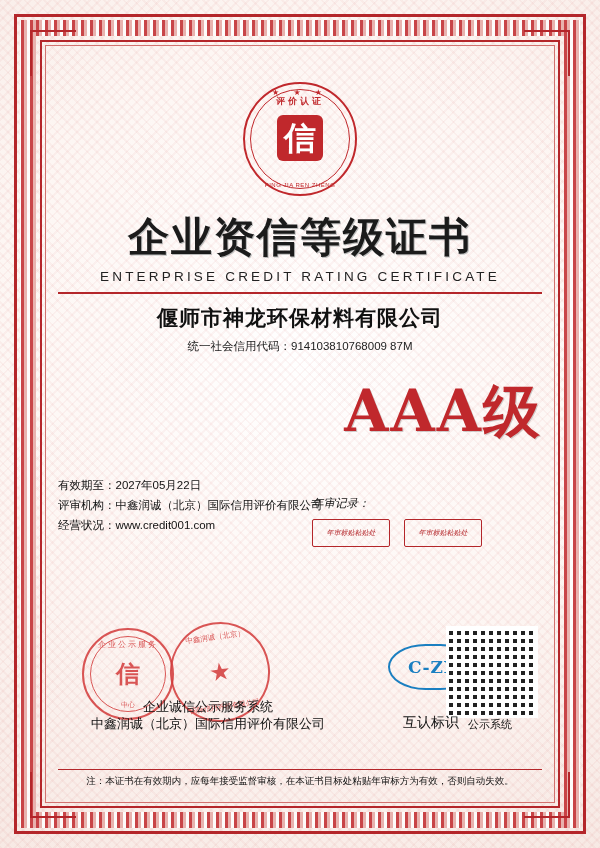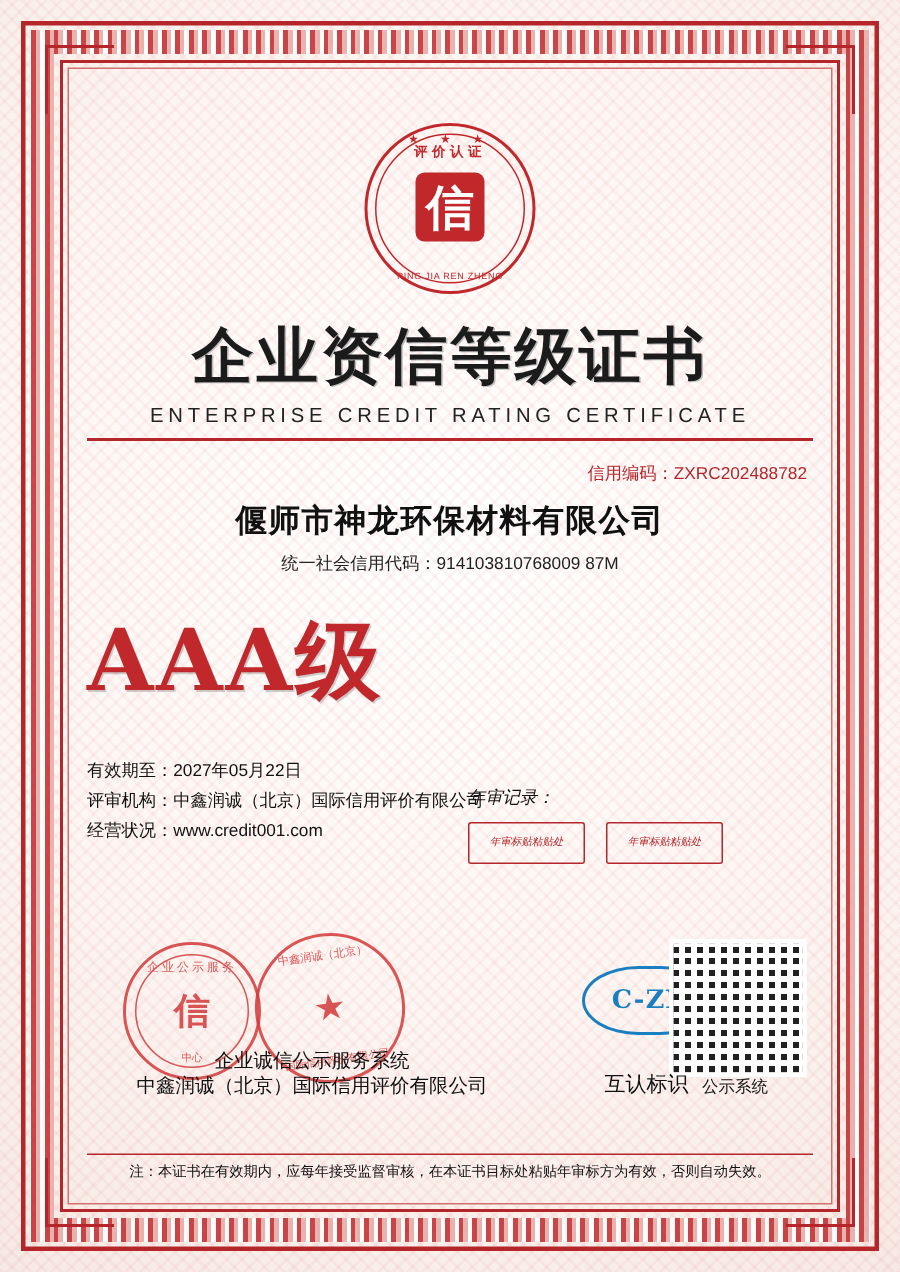--- a/index.html
+++ b/index.html
@@ -121,21 +121,21 @@
     margin-top:7px;text-align:center;font-size:11.5px;color:#222;
   }
 
   .body-text{
     margin:16px 6px 0;
     font-size:13px;line-height:25px;color:#111;text-align:justify;
     text-indent:2em;
   }
 
   .grade{
-    margin-top:20px;text-align:left;
+    margin-top:20px;text-align:right;
     font-family:"DejaVu Serif", serif;
     font-size:57px;font-weight:bold;color:#c0282c;
     letter-spacing:2px;
     text-shadow:1px 1px 0 rgba(0,0,0,.18);
   }
 
   .info{
     margin-top:24px;position:relative;font-size:11.5px;color:#111;
     line-height:20px;
   }
@@ -251,23 +251,20 @@
       <div class="stars">★ ★ ★</div>
       <div class="toptext">评价认证</div>
       <div class="center">信</div>
       <div class="bottext">PING JIA REN ZHENG</div>
     </div>
 
     <h1 class="title">企业资信等级证书</h1>
     <div class="subtitle">ENTERPRISE CREDIT RATING CERTIFICATE</div>
     <div class="rule"></div>
 
-    <div class="credit-no">
-      <span>信用编码：</span><span>ZXRC202488782</span>
-    </div>
 
     <div class="company">偃师市神龙环保材料有限公司</div>
     <div class="usci">
       <span>统一社会信用代码：</span><span>914103810768009 87M</span>
     </div>
 
 
     <div class="grade">AAA级</div>
 
     <div class="info">

